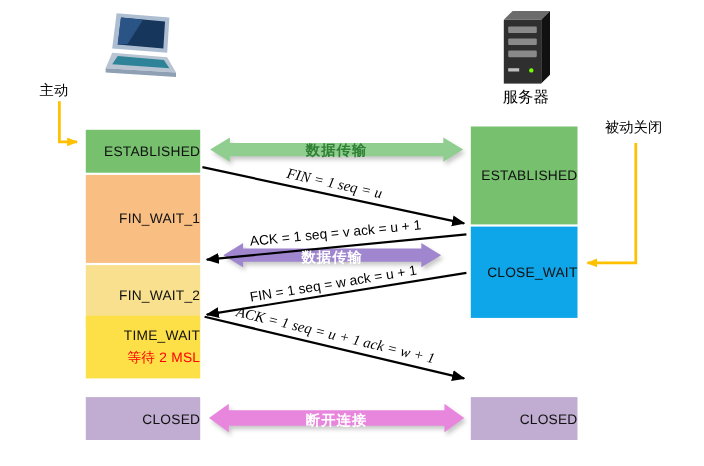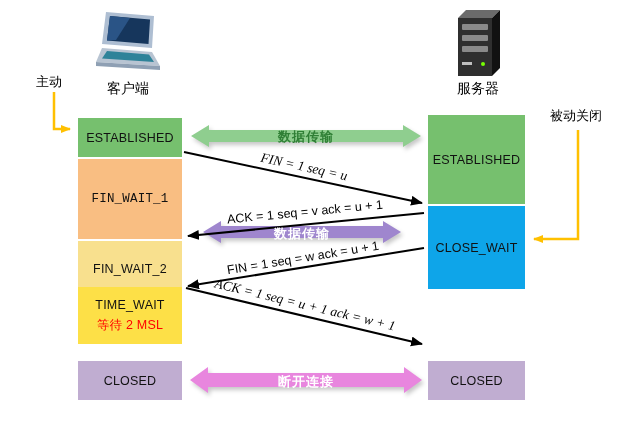--- a/index.html
+++ b/index.html
@@ -1,21 +1,21 @@
 <!DOCTYPE html>
 <html><head>
 <meta charset="utf-8">
 <style>
   * { margin:0; padding:0; box-sizing:border-box; }
   html,body { background:#ffffff; }
   body { font-family:"Liberation Sans", sans-serif; }
   .canvas { position:relative; width:640px; height:424px; background:#fff; overflow:hidden; }
 
   .state { position:absolute; z-index:1; display:flex; flex-direction:column;
-           align-items:center; justify-content:center; gap:5px;
+           align-items:flex-end; justify-content:center; gap:5px;
            font-size:12.5px; color:#111; letter-spacing:.2px; }
   .col-left  { left:78px;  width:104px; }
   .col-right { left:428px; width:97px; }
   .state-sub { font-size:12.5px; }
 
   .overlay { position:absolute; left:0; top:0; z-index:3; pointer-events:none; }
   .icon    { position:absolute; z-index:2; }
 
   .lbl { position:absolute; z-index:4; color:#000; }
   .device-label { font-size:14px; text-align:center; }
@@ -49,29 +49,28 @@
     <polygon points="6,12 40,12 48,4 14,4" fill="#6b6b6b"></polygon>
     <polygon points="40,12 48,4 48,62 40,70" fill="#111111"></polygon>
     <rect x="6" y="12" width="34" height="58" fill="#2f2f2f"></rect>
     <rect x="10" y="18" width="26" height="6" rx="1" fill="#8a8a8a"></rect>
     <rect x="10" y="29" width="26" height="6" rx="1" fill="#8a8a8a"></rect>
     <rect x="10" y="40" width="26" height="6" rx="1" fill="#8a8a8a"></rect>
     <rect x="10" y="56" width="10" height="3" fill="#bfbfbf"></rect>
     <circle cx="31" cy="58" r="2" fill="#76ff03"></circle>
   </svg>
 
-  <div class="lbl device-label" style="left:90px;top:80px;width:76px">客户端</div>
   <div class="lbl device-label" style="left:446px;top:80px;width:64px">服务器</div>
   <div class="lbl side-label" style="left:36px;top:73px">主动</div>
   <div class="lbl side-label" style="left:550px;top:107px;width:64px">被动关闭</div>
 
   <div class="state col-left" style="top: 118px; height: 39px; background-color: rgb(118, 192, 110);">
     <div>ESTABLISHED</div>
   </div>
-  <div class="state col-left" style="top: 159px; height: 80px; background-color: rgb(249, 190, 130); font-family: Liberation Mono, monospace;">
+  <div class="state col-left" style="top: 159px; height: 80px; background-color: rgb(249, 190, 130);">
     <div>FIN_WAIT_1</div>
   </div>
   <div class="state col-left" style="top: 241px; height: 56px; background-color: rgb(248, 224, 142);">
     <div>FIN_WAIT_2</div>
   </div>
   <div class="state col-left" style="top: 287px; height: 57px; background-color: #fde047;">
     <div>TIME_WAIT</div>
     <div class="state-sub" style="color: rgb(255, 0, 0);">等待 2 MSL</div>
   </div>
   <div class="state col-left" style="top: 361px; height: 39px; background-color: rgb(192, 173, 209);">

